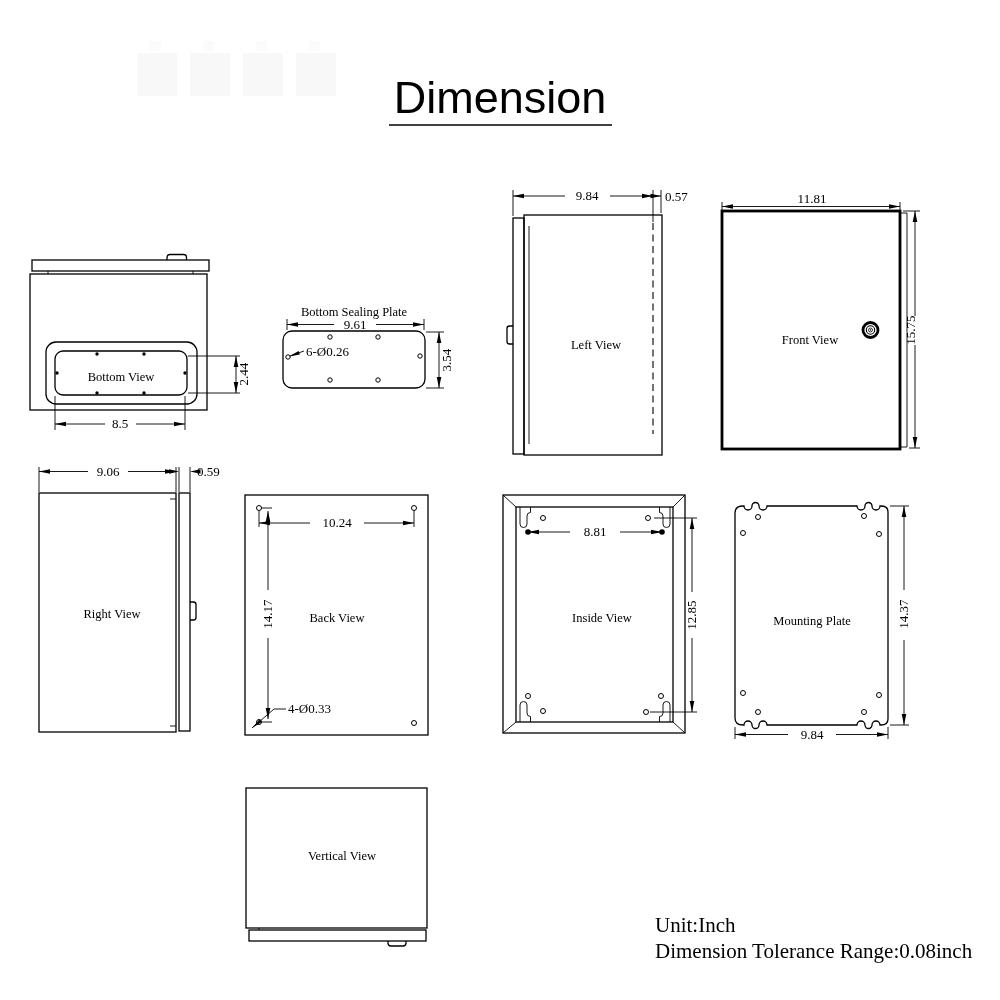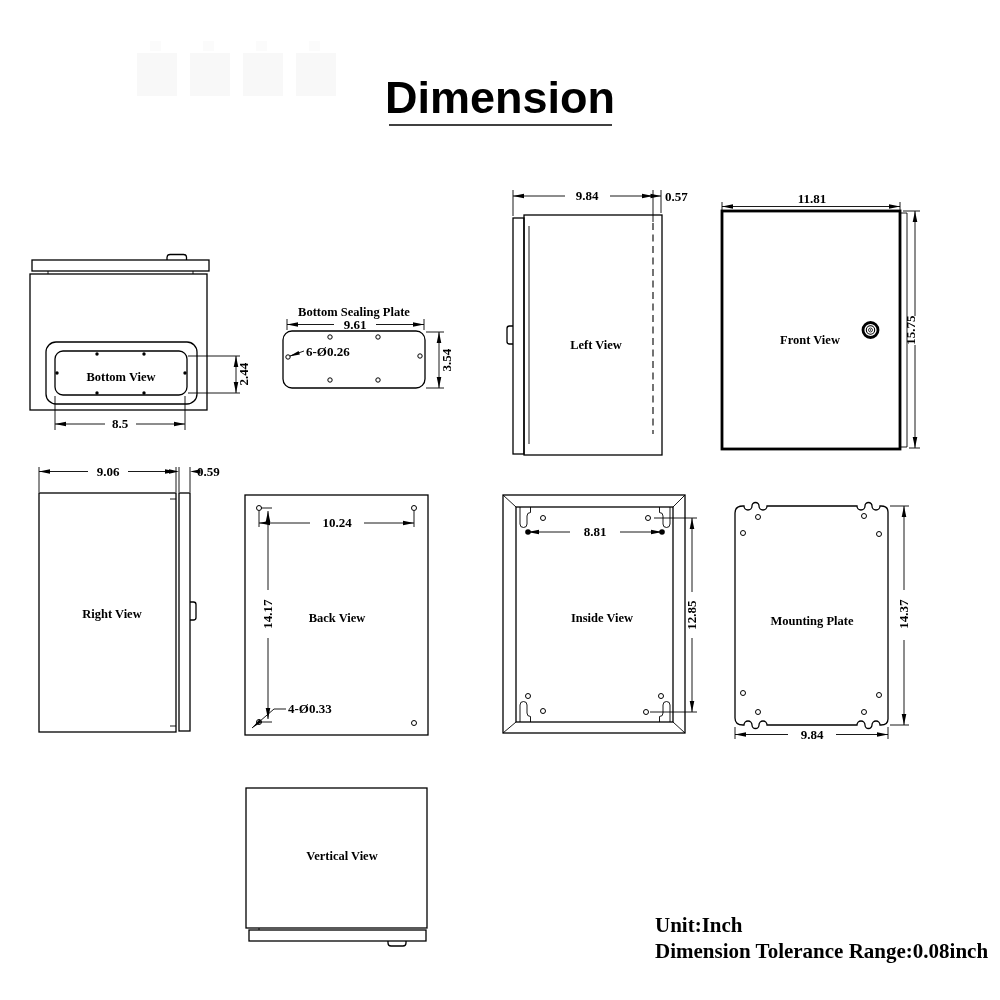--- a/index.html
+++ b/index.html
@@ -1,17 +1,17 @@
 <!DOCTYPE html>
 <html><head>
 <meta charset="utf-8">
 <style>
   html,body{margin:0;padding:0;background:#ffffff;}
   .page{position:relative;width:1000px;height:1000px;background:#ffffff;overflow:hidden;
-        font-family:"Liberation Serif", serif;font-weight:bold;}
+        font-family:"Liberation Serif", serif;}
   svg{position:absolute;left:0;top:0;}
   .ln{stroke:#000;fill:none;stroke-width:1.3;}
   .thin{stroke:#000;fill:none;stroke-width:0.9;}
   .thick{stroke:#000;fill:none;stroke-width:2.8;}
   .dim{stroke:#000;fill:none;stroke-width:0.9;}
   .dash{stroke:#000;fill:none;stroke-width:1.1;stroke-dasharray:7 4.5;}
   .hole-o{fill:#fff;stroke:#000;stroke-width:1;}
   .hole-f{fill:#000;stroke:none;}
   .arr{fill:#000;stroke:none;}
   text{fill:#000;}

